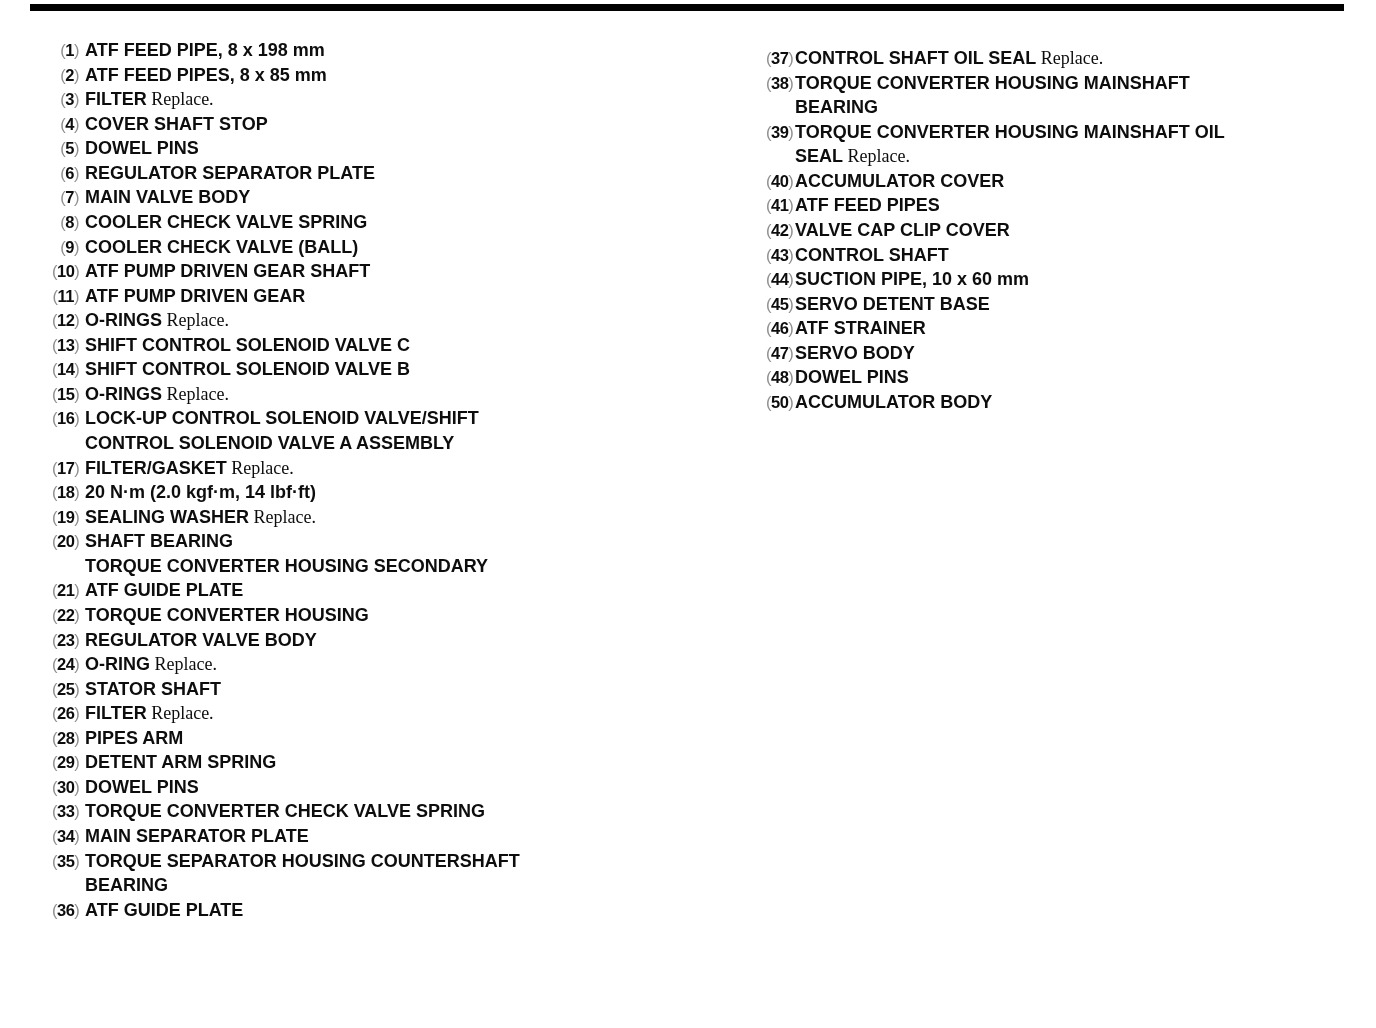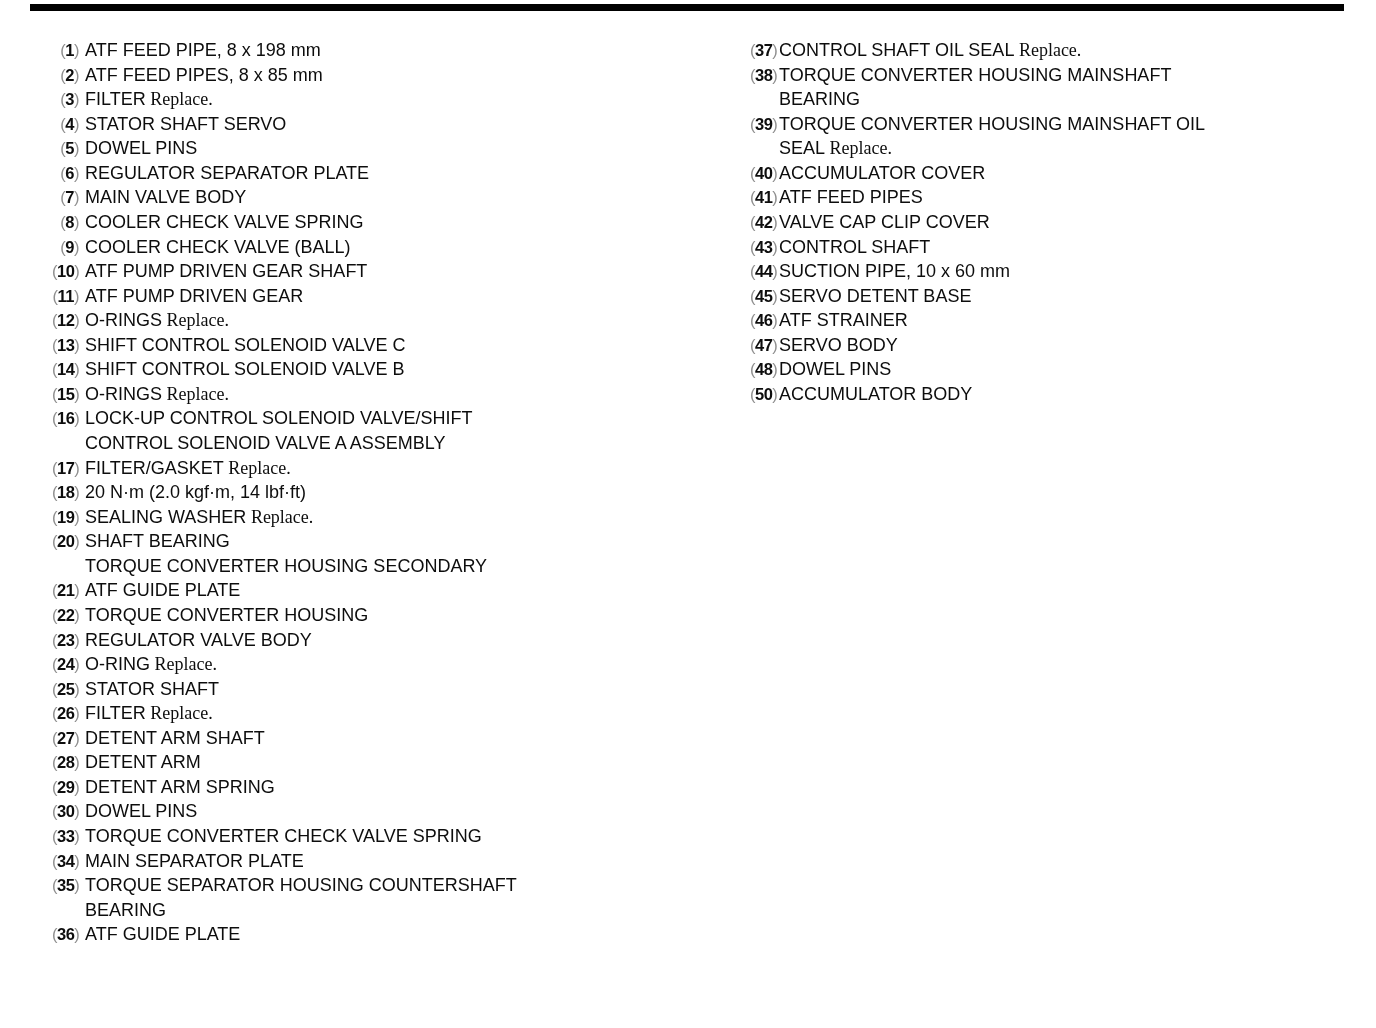--- a/index.html
+++ b/index.html
@@ -25,21 +25,21 @@
     background: #000000;
   }
   .col {
     position: absolute;
     top: 38px;
     margin: 0;
     padding: 0;
     list-style: none;
   }
   .col-left  { left: 52px;  width: 690px; }
-  .col-right { left: 750px; width: 566px; }
+  .col-right { left: 766px; width: 566px; margin-top: 8px; }
   .part-item {
     display: flex;
     align-items: flex-start;
   }
   .part-num {
     flex: 0 0 33px;
     width: 33px;
     box-sizing: border-box;
     padding-right: 6px;
     text-align: right;
@@ -61,21 +61,21 @@
   .part-text {
     flex: 1 1 auto;
     min-width: 0;
   }
   .line {
     display: block;
     line-height: 24.56px;
     font-size: 18px;
     white-space: nowrap;
   }
-  .seg.bold { font-weight: 400; text-align: center; }
+  .seg.bold { font-weight: 700; text-align: center; }
   .seg.reg  { font-weight: 400; font-family: Liberation Serif, serif; }
 </style>
 </head>
 <body>
 
 <div>
   <div class="scan-bar"></div>
   <ol id="col-left" class="col col-left">
   <li class="part-item">
     <span class="part-num"><span class="paren">(</span><span class="n">1</span><span class="paren">)</span></span>
@@ -94,21 +94,21 @@
   <li class="part-item">
     <span class="part-num"><span class="paren">(</span><span class="n">3</span><span class="paren">)</span></span>
     <span class="part-text">
           <span class="line"><span class="seg bold">FILTER</span><span class="seg reg"> Replace.</span></span>
         </span>
   </li>
 
   <li class="part-item">
     <span class="part-num"><span class="paren">(</span><span class="n">4</span><span class="paren">)</span></span>
     <span class="part-text">
-          <span class="line"><span class="seg bold">STATOR SHAFT SERVO</span></span>
+          <span class="line"><span class="seg bold">COVER SHAFT STOP</span></span>
         </span>
   </li>
 
   <li class="part-item">
     <span class="part-num"><span class="paren">(</span><span class="n">5</span><span class="paren">)</span></span>
     <span class="part-text">
           <span class="line"><span class="seg bold">DOWEL PINS</span></span>
         </span>
   </li>
 
@@ -254,31 +254,25 @@
         </span>
   </li>
 
   <li class="part-item">
     <span class="part-num"><span class="paren">(</span><span class="n">26</span><span class="paren">)</span></span>
     <span class="part-text">
           <span class="line"><span class="seg bold">FILTER</span><span class="seg reg"> Replace.</span></span>
         </span>
   </li>
 
-  <li class="part-item">
-    <span class="part-num"><span class="paren">(</span><span class="n">27</span><span class="paren">)</span></span>
-    <span class="part-text">
-          <span class="line"><span class="seg bold">DETENT ARM SHAFT</span></span>
-        </span>
-  </li>
 
   <li class="part-item">
     <span class="part-num"><span class="paren">(</span><span class="n">28</span><span class="paren">)</span></span>
     <span class="part-text">
-          <span class="line"><span class="seg bold">DETENT ARM</span></span>
+          <span class="line"><span class="seg bold">PIPES ARM</span></span>
         </span>
   </li>
 
   <li class="part-item">
     <span class="part-num"><span class="paren">(</span><span class="n">29</span><span class="paren">)</span></span>
     <span class="part-text">
           <span class="line"><span class="seg bold">DETENT ARM SPRING</span></span>
         </span>
   </li>
 

